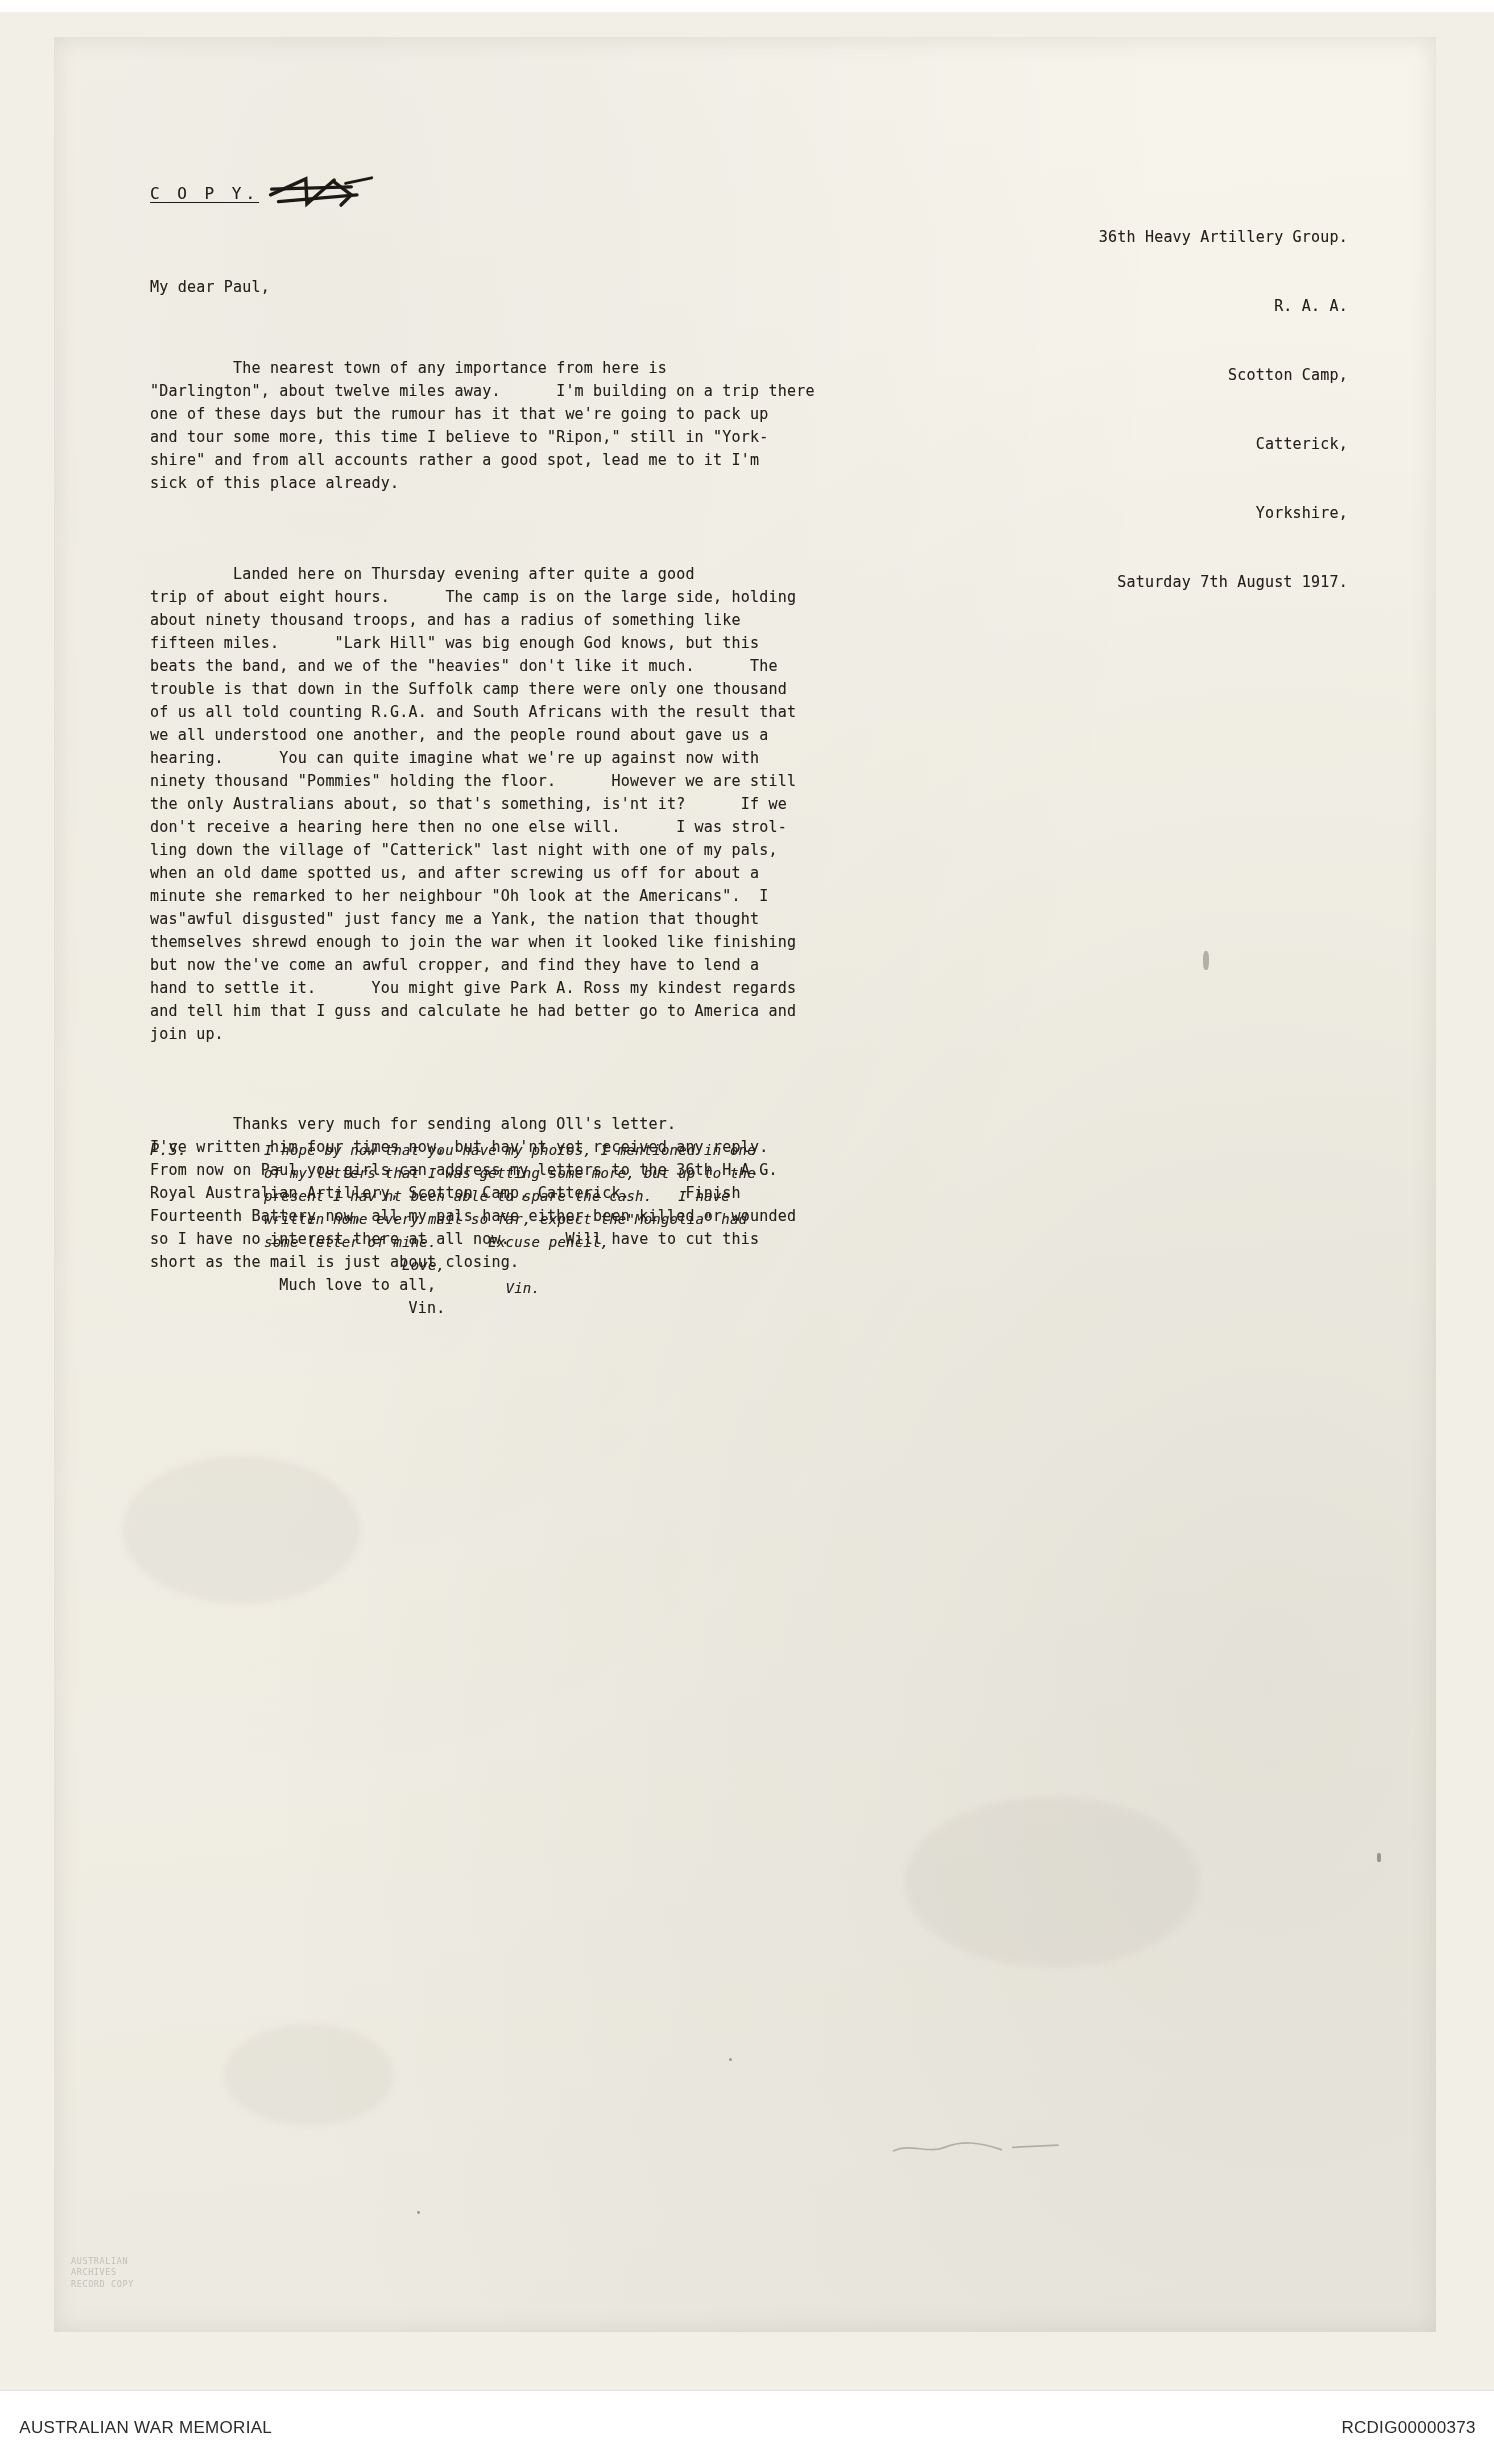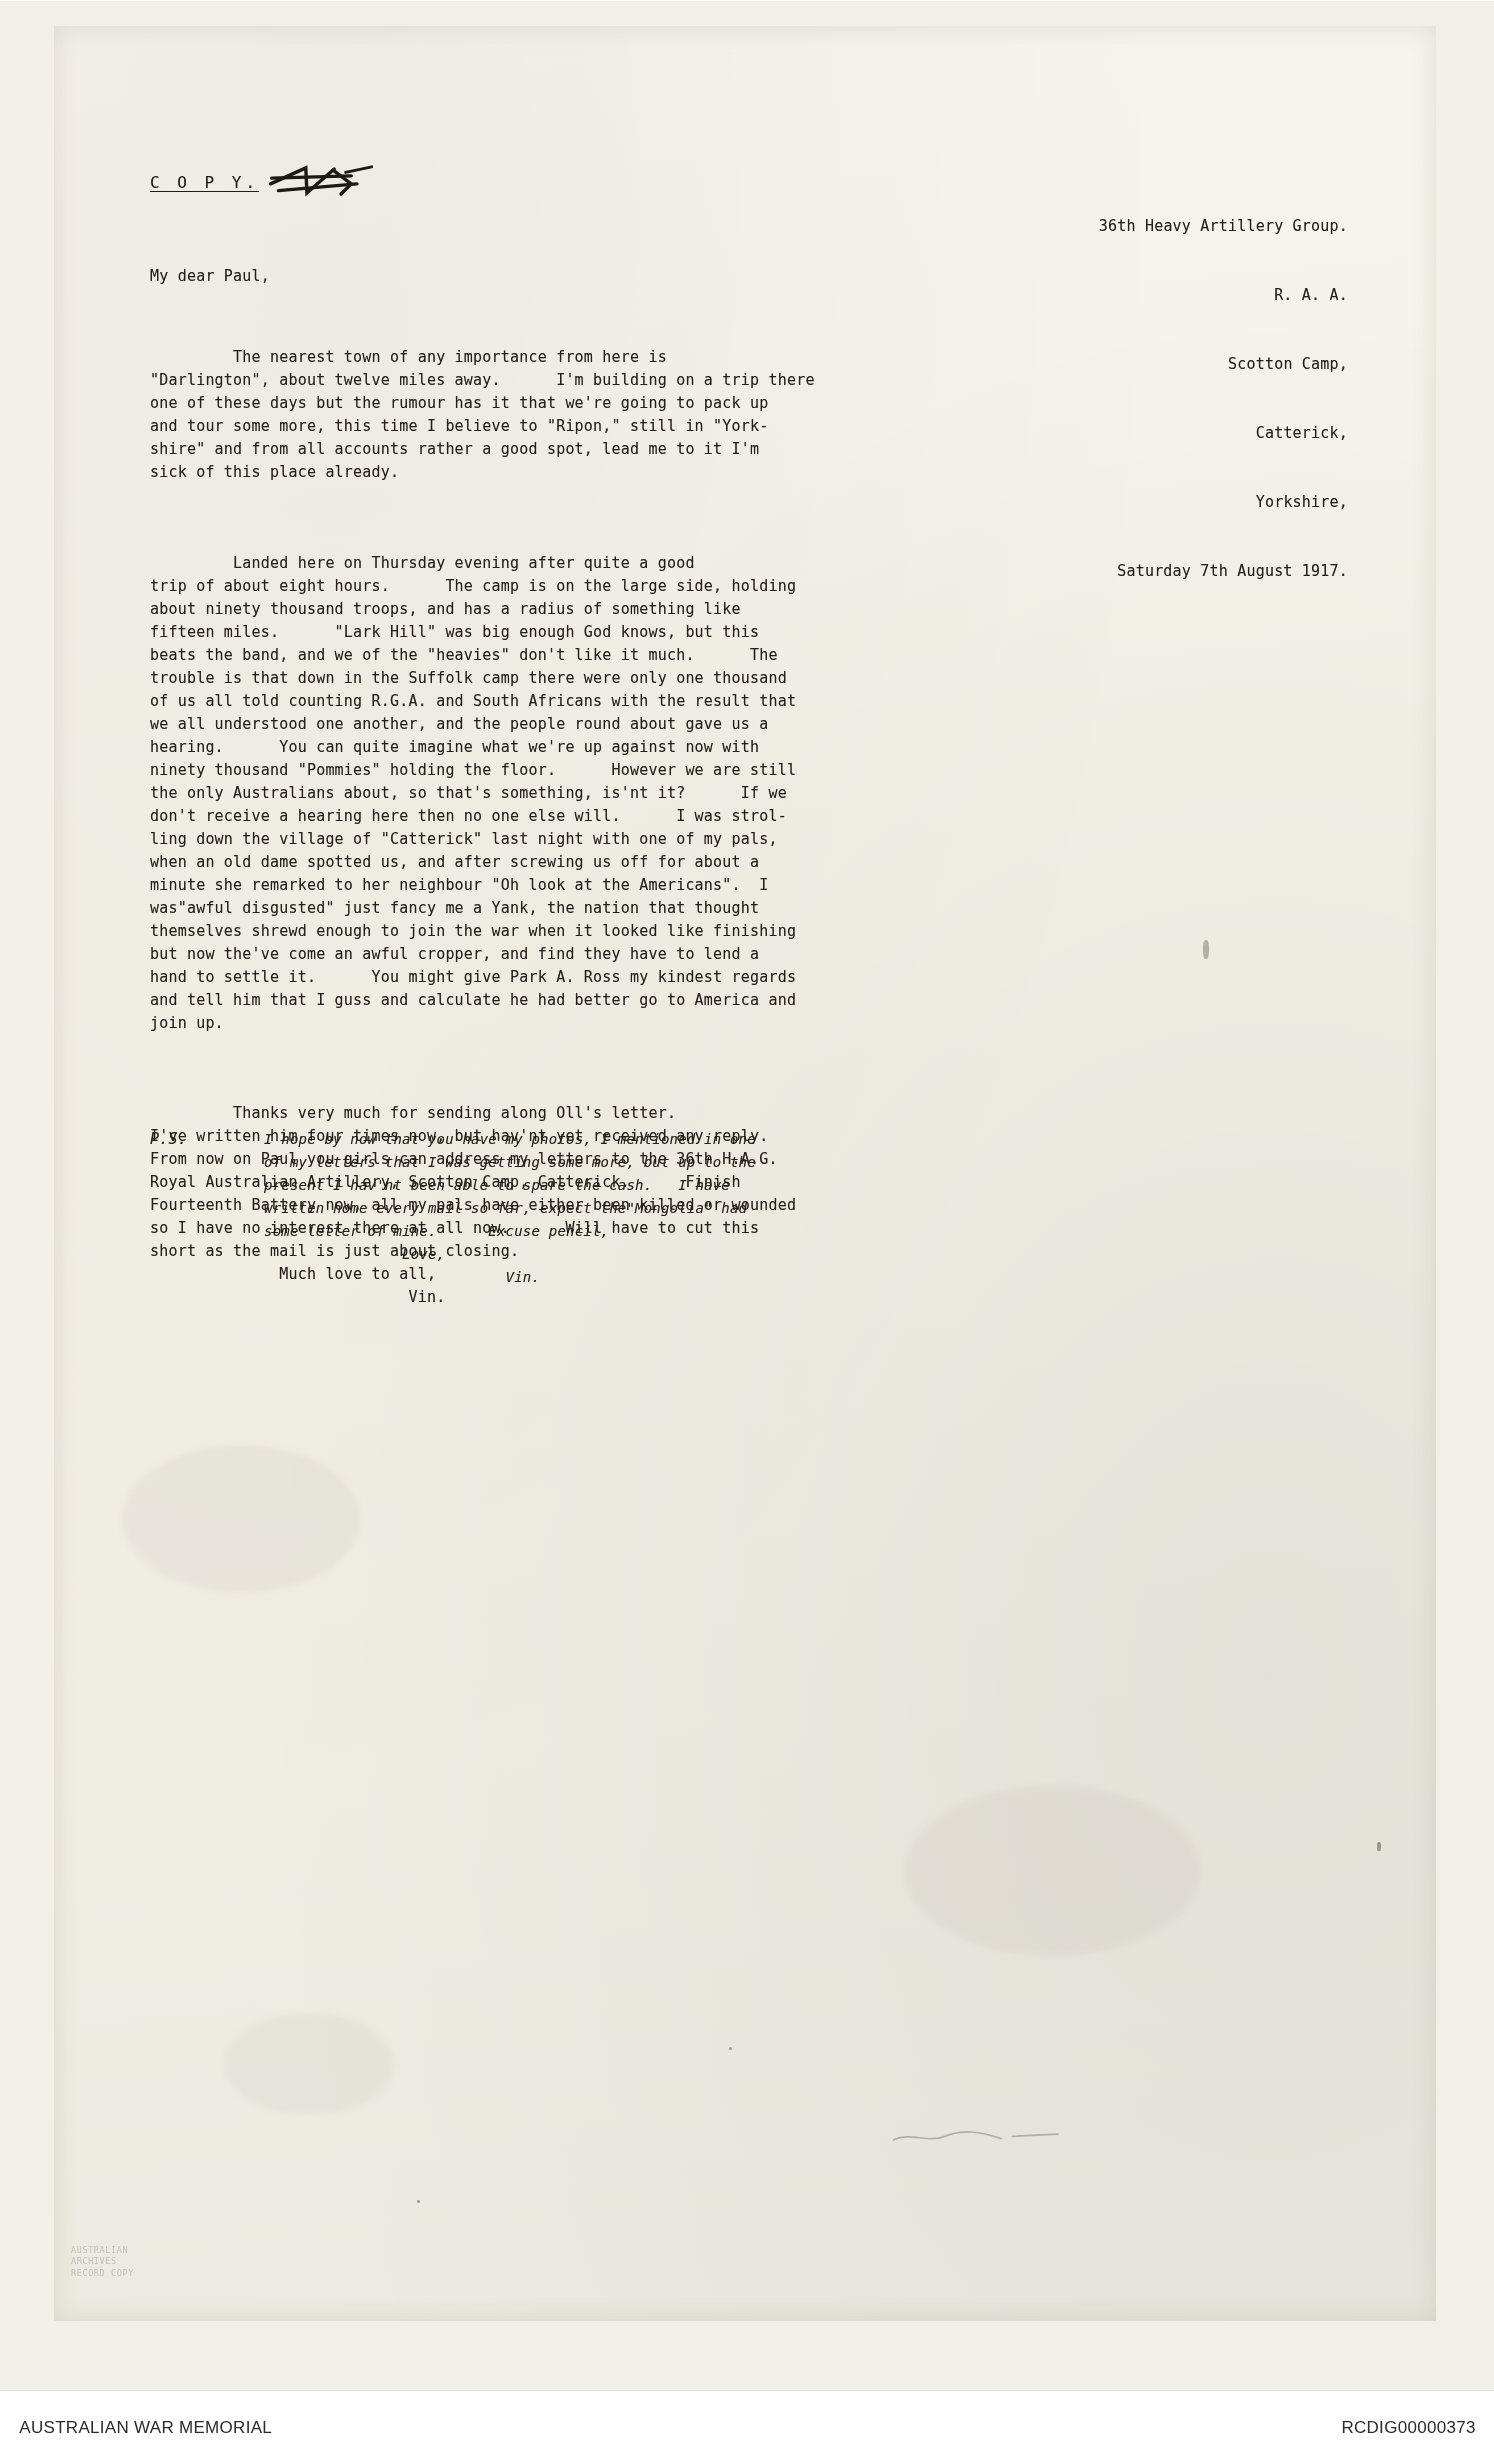--- a/index.html
+++ b/index.html
@@ -12,21 +12,21 @@
     height: 2462px;
     position: relative;
     font-family: "Liberation Sans", sans-serif;
     overflow: hidden;
   }
 
   
   #scan {
     position: absolute;
     left: 0;
-    top: 1px;
+    top: 12px;
     width: 1495px;
     height: 2390px;
     background: #f2efe7;
   }
 
   
   #print {
     position: absolute;
     left: 54px;
     top: 25px;

